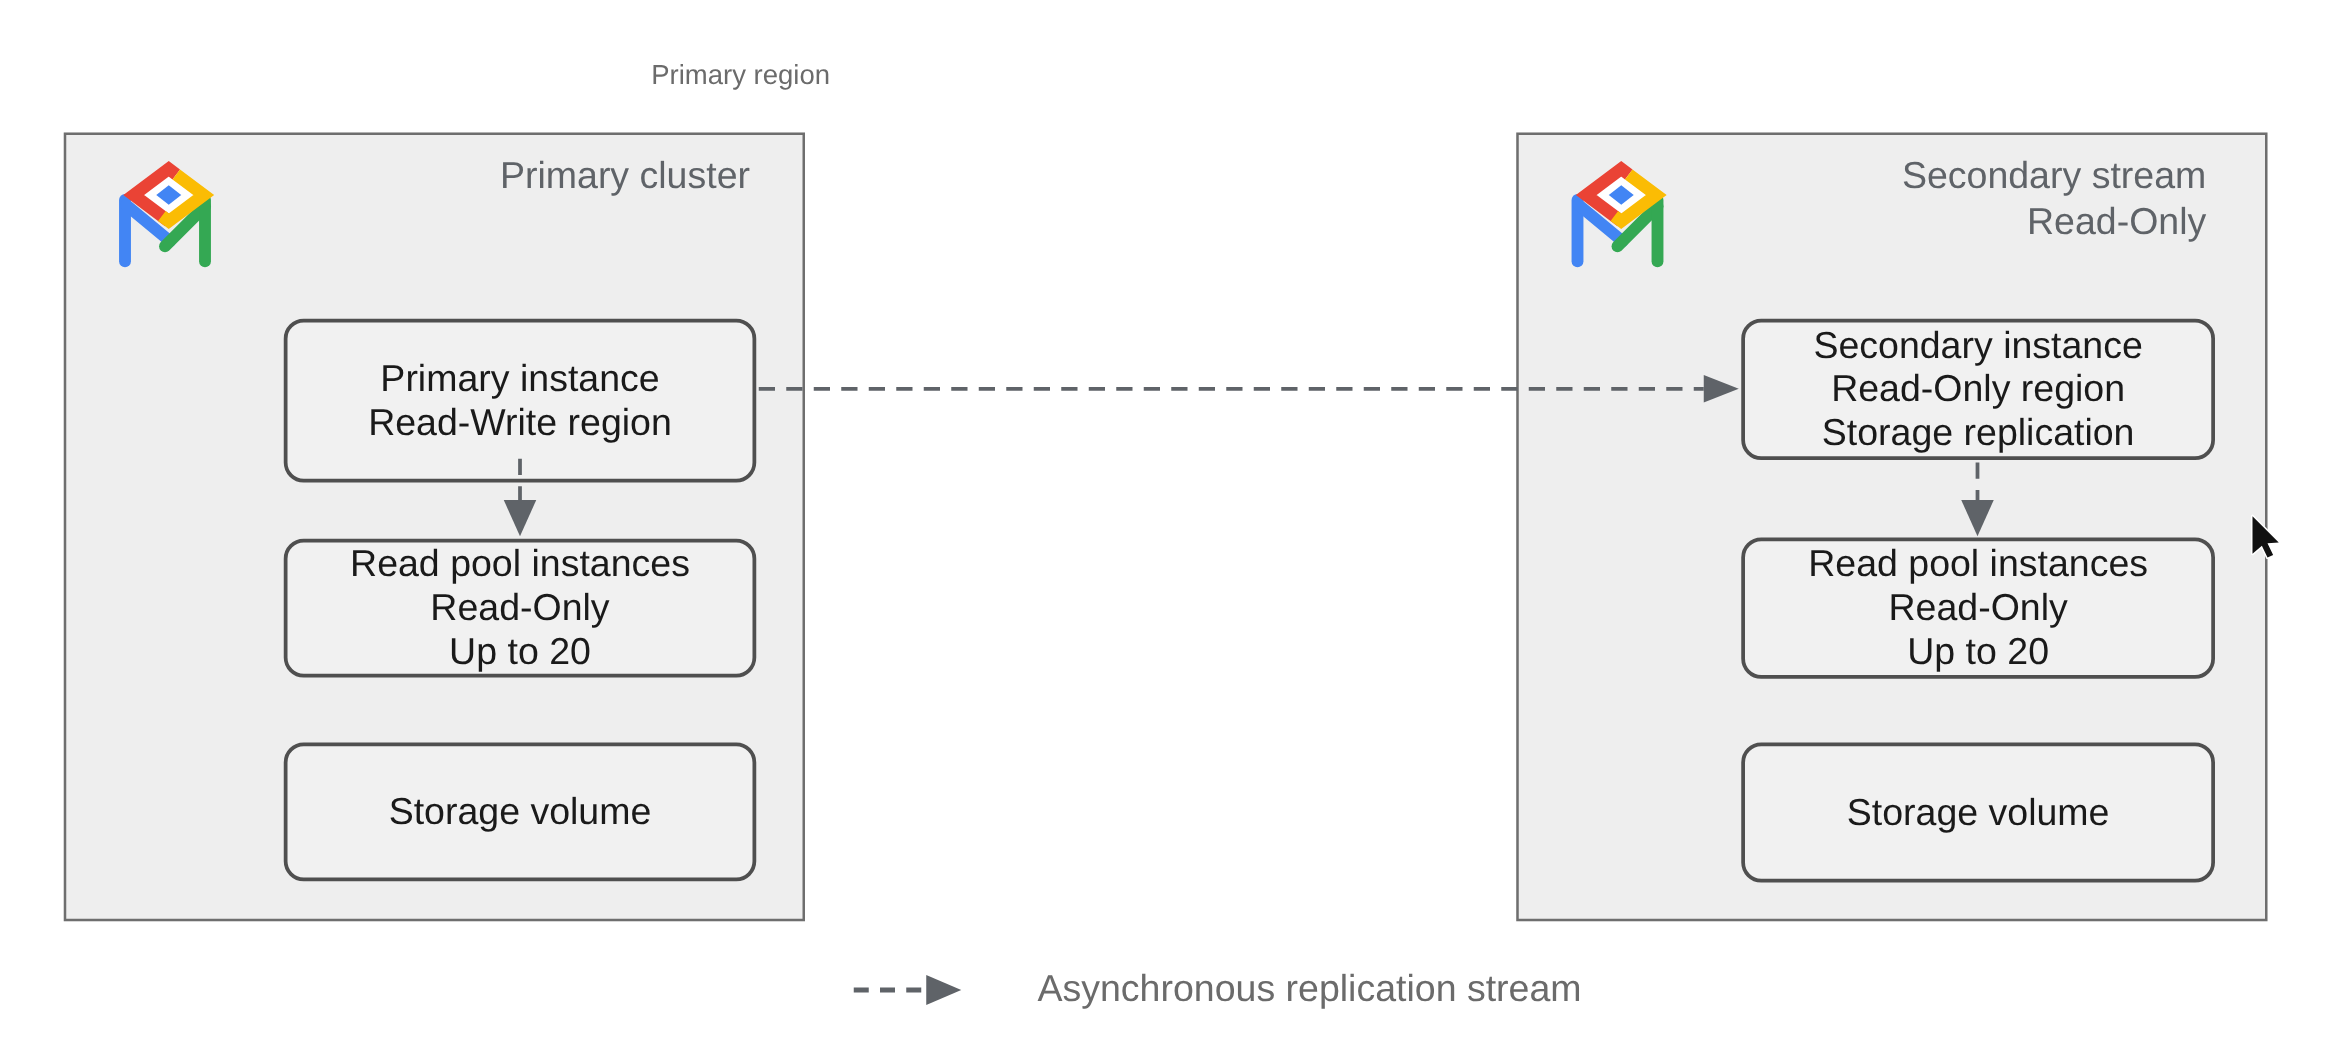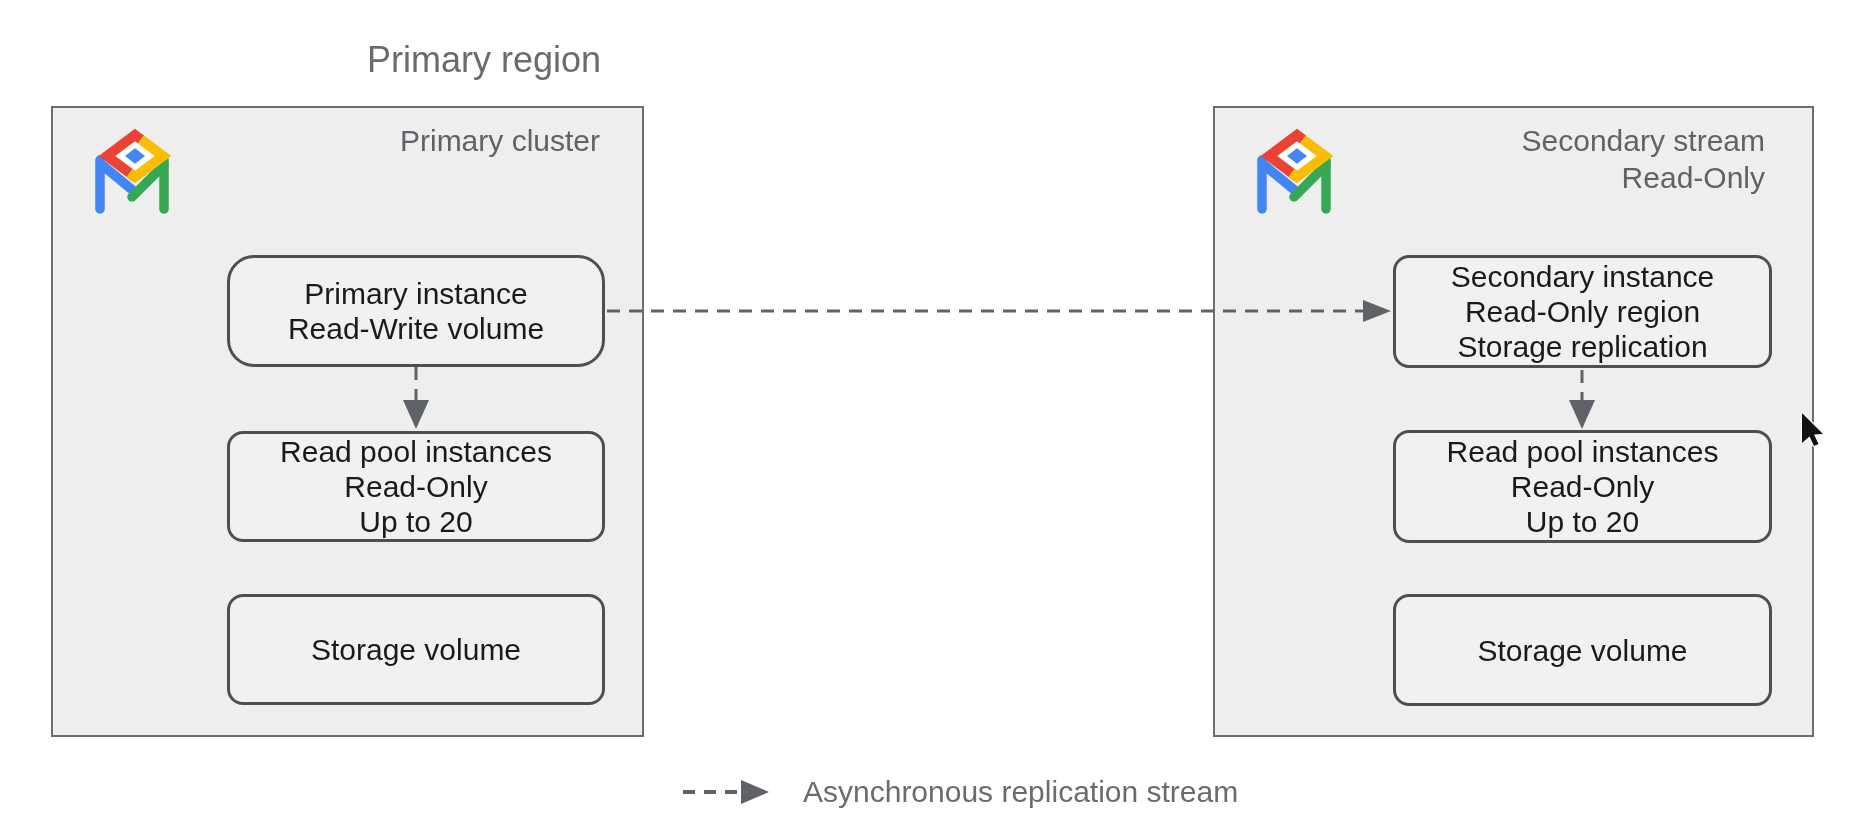--- a/index.html
+++ b/index.html
@@ -5,28 +5,28 @@
   :root{
     --logo-red:#EA4335; --logo-yellow:#FBBC04; --logo-blue:#4285F4; --logo-green:#34A853;
     --gray-text:#6b6b6b; --title-gray:#5f6368; --node-text:#1a1a1a;
     --arrow-gray:#5f6368; --cluster-fill:#eeeeee; --cluster-border:#6e6e6e;
     --node-fill:#f1f1f1; --node-border:#4f4f4f;
   }
   html,body{margin:0;padding:0;background:#ffffff;}
   body{font-family:"Liberation Sans","DejaVu Sans",sans-serif;}
   #canvas{position:relative;width:1868px;height:836px;background:#ffffff;overflow:hidden;}
 
-  .region-label{position:absolute;width:360px;text-align:center;font-size:36px;line-height:36px;color:var(--gray-text,#6b6b6b);}
+  .region-label{position:absolute;width:360px;text-align:right;font-size:22px;line-height:36px;color:var(--gray-text,#6b6b6b);}
   .cluster{position:absolute;background:var(--cluster-fill,#eee);border:2px solid var(--cluster-border,#6e6e6e);box-sizing:border-box;}
   .cluster-title{position:absolute;width:330px;text-align:right;font-size:30px;line-height:37px;color:var(--title-gray,#5f6368);}
   .node{position:absolute;background:var(--node-fill,#f1f1f1);border:3px solid var(--node-border,#4f4f4f);
         border-radius:16px;box-sizing:border-box;display:flex;flex-direction:column;align-items:center;justify-content:center;
         font-size:30px;line-height:35px;color:var(--node-text,#1a1a1a);text-align:center;}
   .logo{position:absolute;width:100px;height:112px;}
-  .legend-label{position:absolute;left:803px;top:775px;font-size:30px;line-height:34px;color:var(--gray-text,#6b6b6b);white-space:nowrap;}
+  .legend-label{position:absolute;left:830px;top:775px;font-size:30px;line-height:34px;color:var(--gray-text,#6b6b6b);white-space:nowrap;}
   #overlay{position:absolute;left:0;top:0;width:1868px;height:836px;pointer-events:none;}
 
   .dash{stroke:var(--arrow-gray,#5f6368);stroke-width:3;fill:none;stroke-dasharray:13 9;}
   .dash-legend{stroke:var(--arrow-gray,#5f6368);stroke-width:4;fill:none;stroke-dasharray:12 9;}
   .head{fill:var(--arrow-gray,#5f6368);stroke:none;}
 
   .lg-leg-blue{stroke:var(--logo-blue,#4285F4);stroke-width:9.5;stroke-linecap:round;fill:none;}
   .lg-leg-green{stroke:var(--logo-green,#34A853);stroke-width:9.5;stroke-linecap:round;fill:none;}
   .lg-ring-red{stroke:var(--logo-red,#EA4335);stroke-width:10;fill:none;stroke-linejoin:miter;}
   .lg-ring-yellow{stroke:var(--logo-yellow,#FBBC04);stroke-width:10;fill:none;stroke-linejoin:miter;}
@@ -68,23 +68,23 @@
   </svg>
 
   <div class="cluster-title" style="left:270px;top:122px;">
     <div>Primary cluster</div>
   </div>
   <div class="cluster-title" style="left:1435px;top:122px;">
     <div>Secondary stream</div>
     <div>Read-Only</div>
   </div>
 
-  <div class="node" style="left:227px;top:255px;width:378px;height:112px;border-radius:27px;">
+  <div class="node" style="left:227px;top:255px;width:378px;height:131px;">
     <div>Primary instance</div>
-    <div>Read-Write volume</div>
+    <div>Read-Write region</div>
   </div>
   <div class="node" style="left:227px;top:431px;width:378px;height:111px;">
     <div>Read pool instances</div>
     <div>Read-Only</div>
     <div>Up to 20</div>
   </div>
   <div class="node" style="left:227px;top:594px;width:378px;height:111px;">
     <div>Storage volume</div>
   </div>
 

